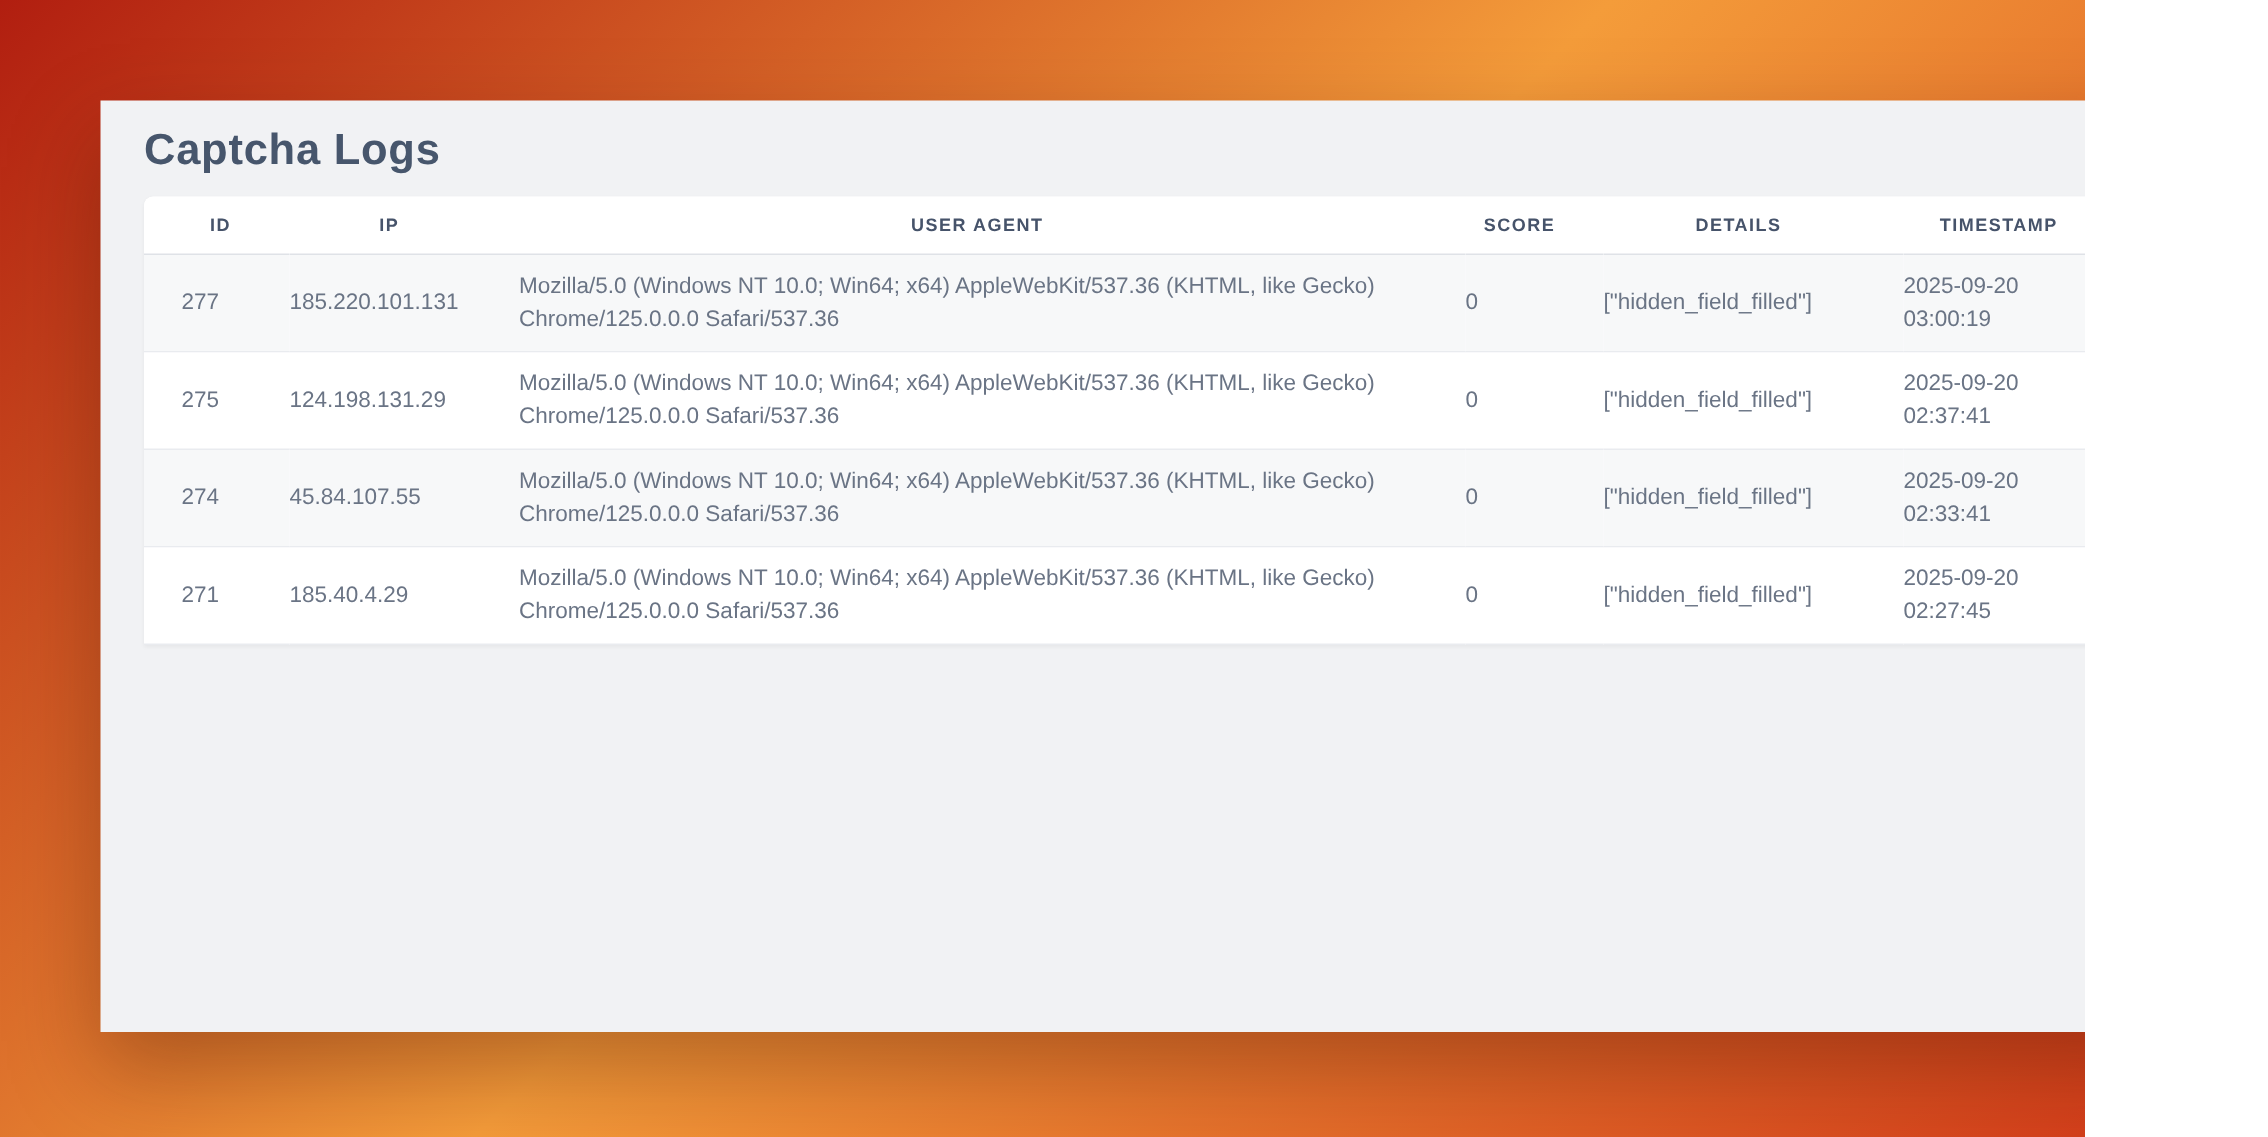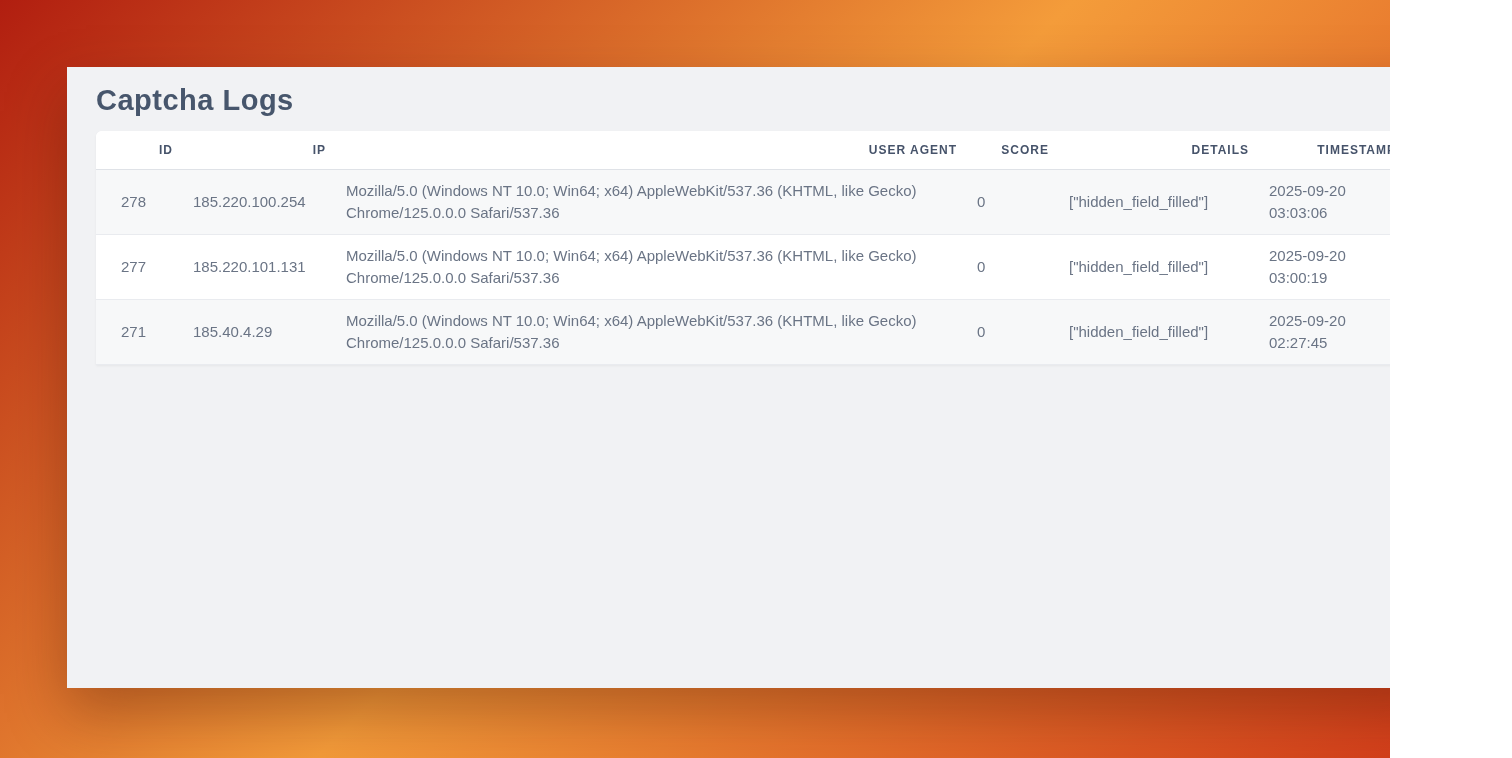--- a/index.html
+++ b/index.html
@@ -54,21 +54,21 @@
   col.c-id      { width: 97px; }
   col.c-ip      { width: 153px; }
   col.c-ua      { width: 631px; }
   col.c-score   { width: 92px; }
   col.c-details { width: 200px; }
   col.c-ts      { width: 147px; }
   thead th {
     font-size: 12px;
     font-weight: 700;
     letter-spacing: 1px;
-    text-align: right;
+    text-align: center;
     color: var(--header-color, #46536a);
     height: 39px;
     padding: 0 20px 0 0;
     border-bottom: 1px solid #dfe2e7;
     background: var(--table-bg, #ffffff);
     vertical-align: middle;
   }
   thead th:first-child, tbody td:first-child { padding-left: 25px; }
   tbody td {
     padding: 10px 20px 10px 0;
@@ -100,40 +100,48 @@
           <tr>
             <th>ID</th>
             <th>IP</th>
             <th>USER AGENT</th>
             <th>SCORE</th>
             <th>DETAILS</th>
             <th>TIMESTAMP</th>
           </tr>
         </thead>
         <tbody id="table-body">
-  <tr>
-    <td>278</td>
-    <td>185.220.100.254</td>
-    <td>Mozilla/5.0 (Windows NT 10.0; Win64; x64) AppleWebKit/537.36 (KHTML, like Gecko) Chrome/125.0.0.0 Safari/537.36</td>
-    <td>0</td>
-    <td>["hidden_field_filled"]</td>
-    <td>2025-09-20 03:03:06</td>
-  </tr>
 
   <tr>
     <td>277</td>
     <td>185.220.101.131</td>
     <td>Mozilla/5.0 (Windows NT 10.0; Win64; x64) AppleWebKit/537.36 (KHTML, like Gecko) Chrome/125.0.0.0 Safari/537.36</td>
     <td>0</td>
     <td>["hidden_field_filled"]</td>
     <td>2025-09-20 03:00:19</td>
   </tr>
 
 
+  <tr>
+    <td>275</td>
+    <td>124.198.131.29</td>
+    <td>Mozilla/5.0 (Windows NT 10.0; Win64; x64) AppleWebKit/537.36 (KHTML, like Gecko) Chrome/125.0.0.0 Safari/537.36</td>
+    <td>0</td>
+    <td>["hidden_field_filled"]</td>
+    <td>2025-09-20 02:37:41</td>
+  </tr>
 
+  <tr>
+    <td>274</td>
+    <td>45.84.107.55</td>
+    <td>Mozilla/5.0 (Windows NT 10.0; Win64; x64) AppleWebKit/537.36 (KHTML, like Gecko) Chrome/125.0.0.0 Safari/537.36</td>
+    <td>0</td>
+    <td>["hidden_field_filled"]</td>
+    <td>2025-09-20 02:33:41</td>
+  </tr>
 
 
 
   <tr>
     <td>271</td>
     <td>185.40.4.29</td>
     <td>Mozilla/5.0 (Windows NT 10.0; Win64; x64) AppleWebKit/537.36 (KHTML, like Gecko) Chrome/125.0.0.0 Safari/537.36</td>
     <td>0</td>
     <td>["hidden_field_filled"]</td>
     <td>2025-09-20 02:27:45</td>

